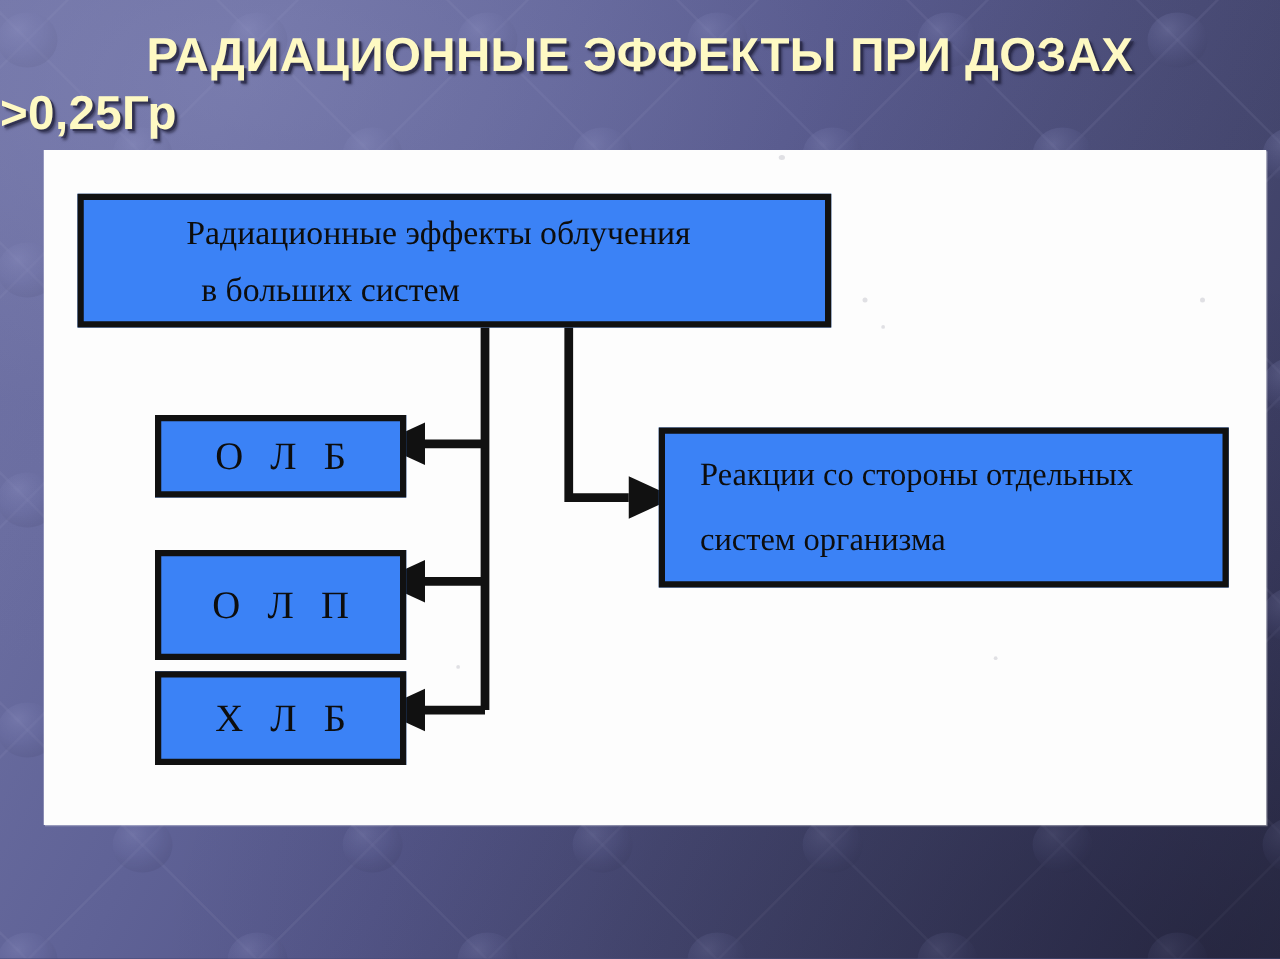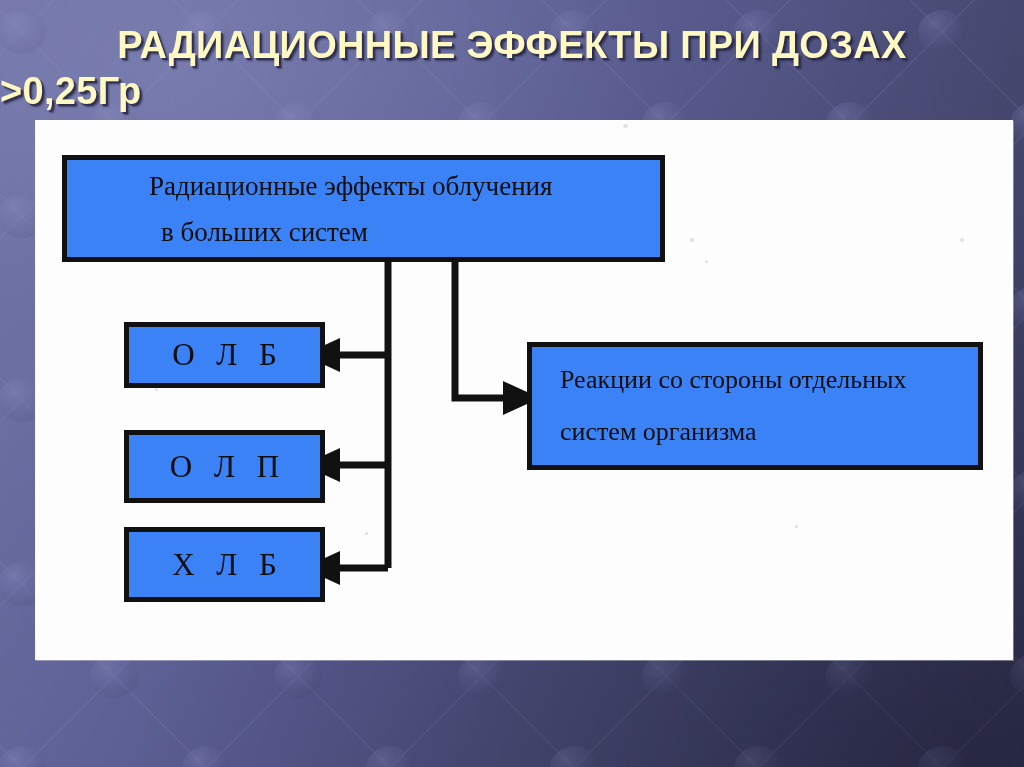--- a/index.html
+++ b/index.html
@@ -140,23 +140,24 @@
   }
   #node-right .line { line-height: 52px; }
 
   .node-small {
     left: 89px;
     width: 201px;
     align-items: center;
     font-size: 31px;
     letter-spacing: 7px;
     text-indent: 7px;
+    margin-top: 10px;
   }
   #node-olb { top: 202px; height: 66px; }
-  #node-olp { top: 310px; height: 73px; }
+  #node-olp { top: 310px; height: 88px; }
   #node-hlb { top: 407px; height: 75px; }
 
   
   .connectors {
     position: absolute;
     inset: 0;
     pointer-events: none;
   }
   .connectors svg { display: block; }
 </style>

